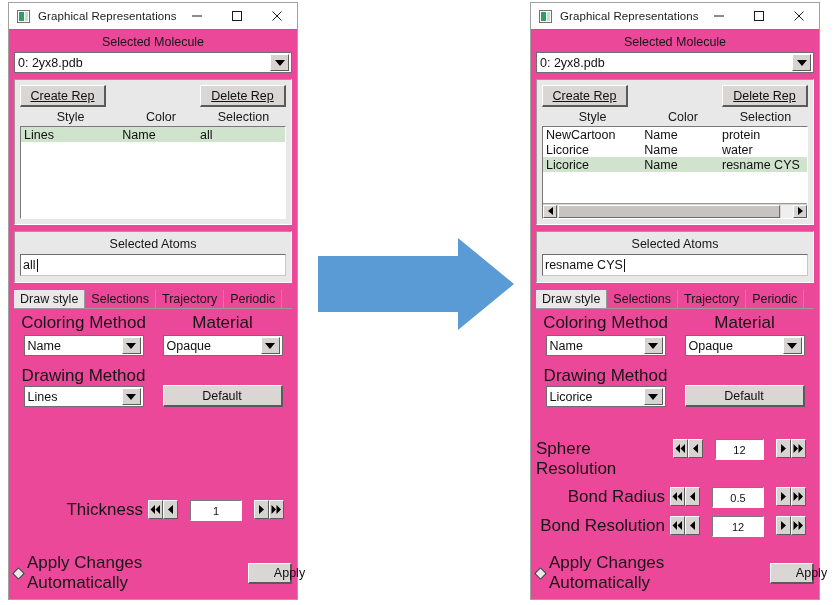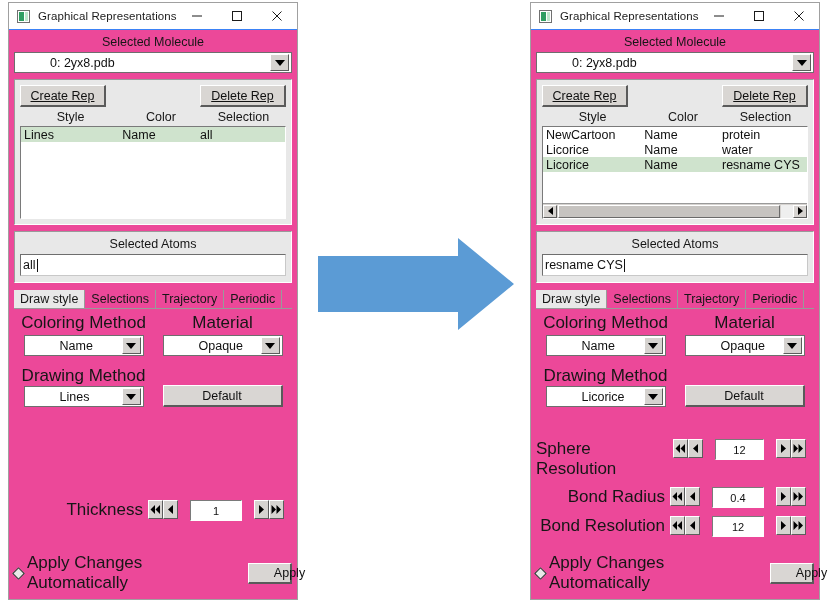--- a/index.html
+++ b/index.html
@@ -61,21 +61,21 @@
 
   
   .combo{
     height:21px;background:#ffffff;
     border:1px solid #6e6e6e;
     display:flex;align-items:center;box-sizing:border-box;
     position:relative;
   }
   .combo .val{
     flex:1 1 auto;font-size:12.5px;color:#101010;
-    padding-left:3px;white-space:nowrap;overflow:hidden;margin-left:32px;
+    padding-left:3px;white-space:nowrap;overflow:hidden;
   }
   .combo .arrowbtn{
     width:19px;height:17px;margin-right:2px;flex:0 0 auto;
     background:#d6d3d0;
     border-top:1px solid #ffffff;border-left:1px solid #ffffff;
     border-right:1px solid #5c5c5c;border-bottom:1px solid #5c5c5c;
     box-sizing:border-box;display:flex;align-items:center;justify-content:center;
   }
   .tri-down{
     width:0;height:0;border-left:5px solid transparent;
@@ -535,21 +535,21 @@
           <svg width="11" height="9">
               <polygon points="5,0 5,9 0.5,4.5" fill="#000"></polygon>
               <polygon points="10,0 10,9 5.5,4.5" fill="#000"></polygon>
             </svg>
         </div>
         <div class="spbtn">
           <svg width="7" height="9">
               <polygon points="6,0 6,9 1,4.5" fill="#000"></polygon>
             </svg>
         </div>
-        <div class="spval">0.4</div>
+        <div class="spval">0.5</div>
         <div class="spbtn">
           <svg width="7" height="9">
               <polygon points="1,0 1,9 6,4.5" fill="#000"></polygon>
             </svg>
         </div>
         <div class="spbtn">
           <svg width="11" height="9">
               <polygon points="0.5,0 0.5,9 5,4.5" fill="#000"></polygon>
               <polygon points="5.5,0 5.5,9 10,4.5" fill="#000"></polygon>
             </svg>

